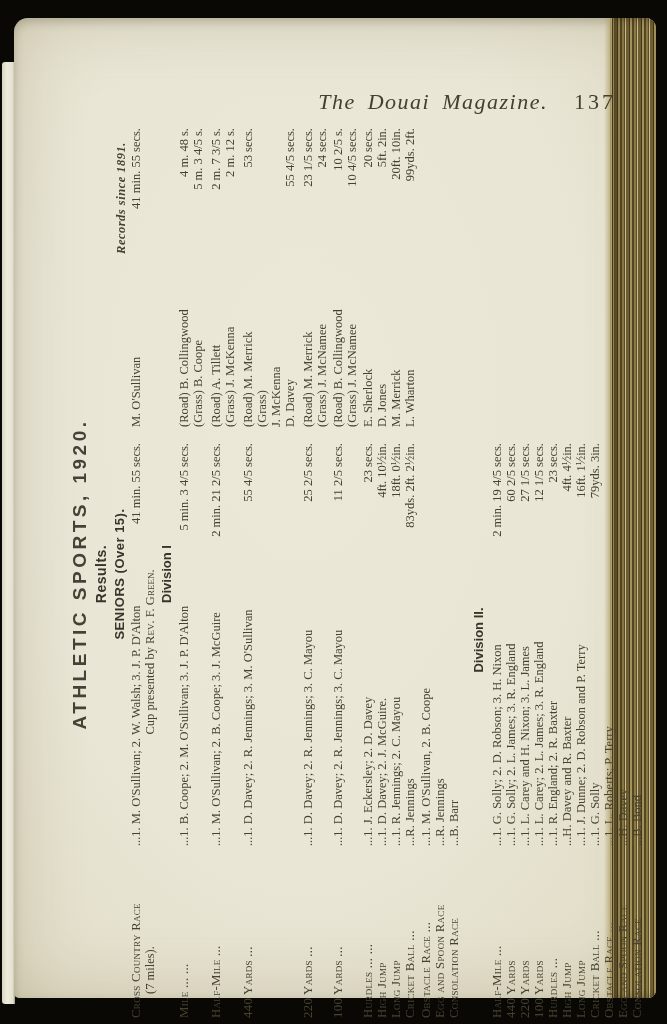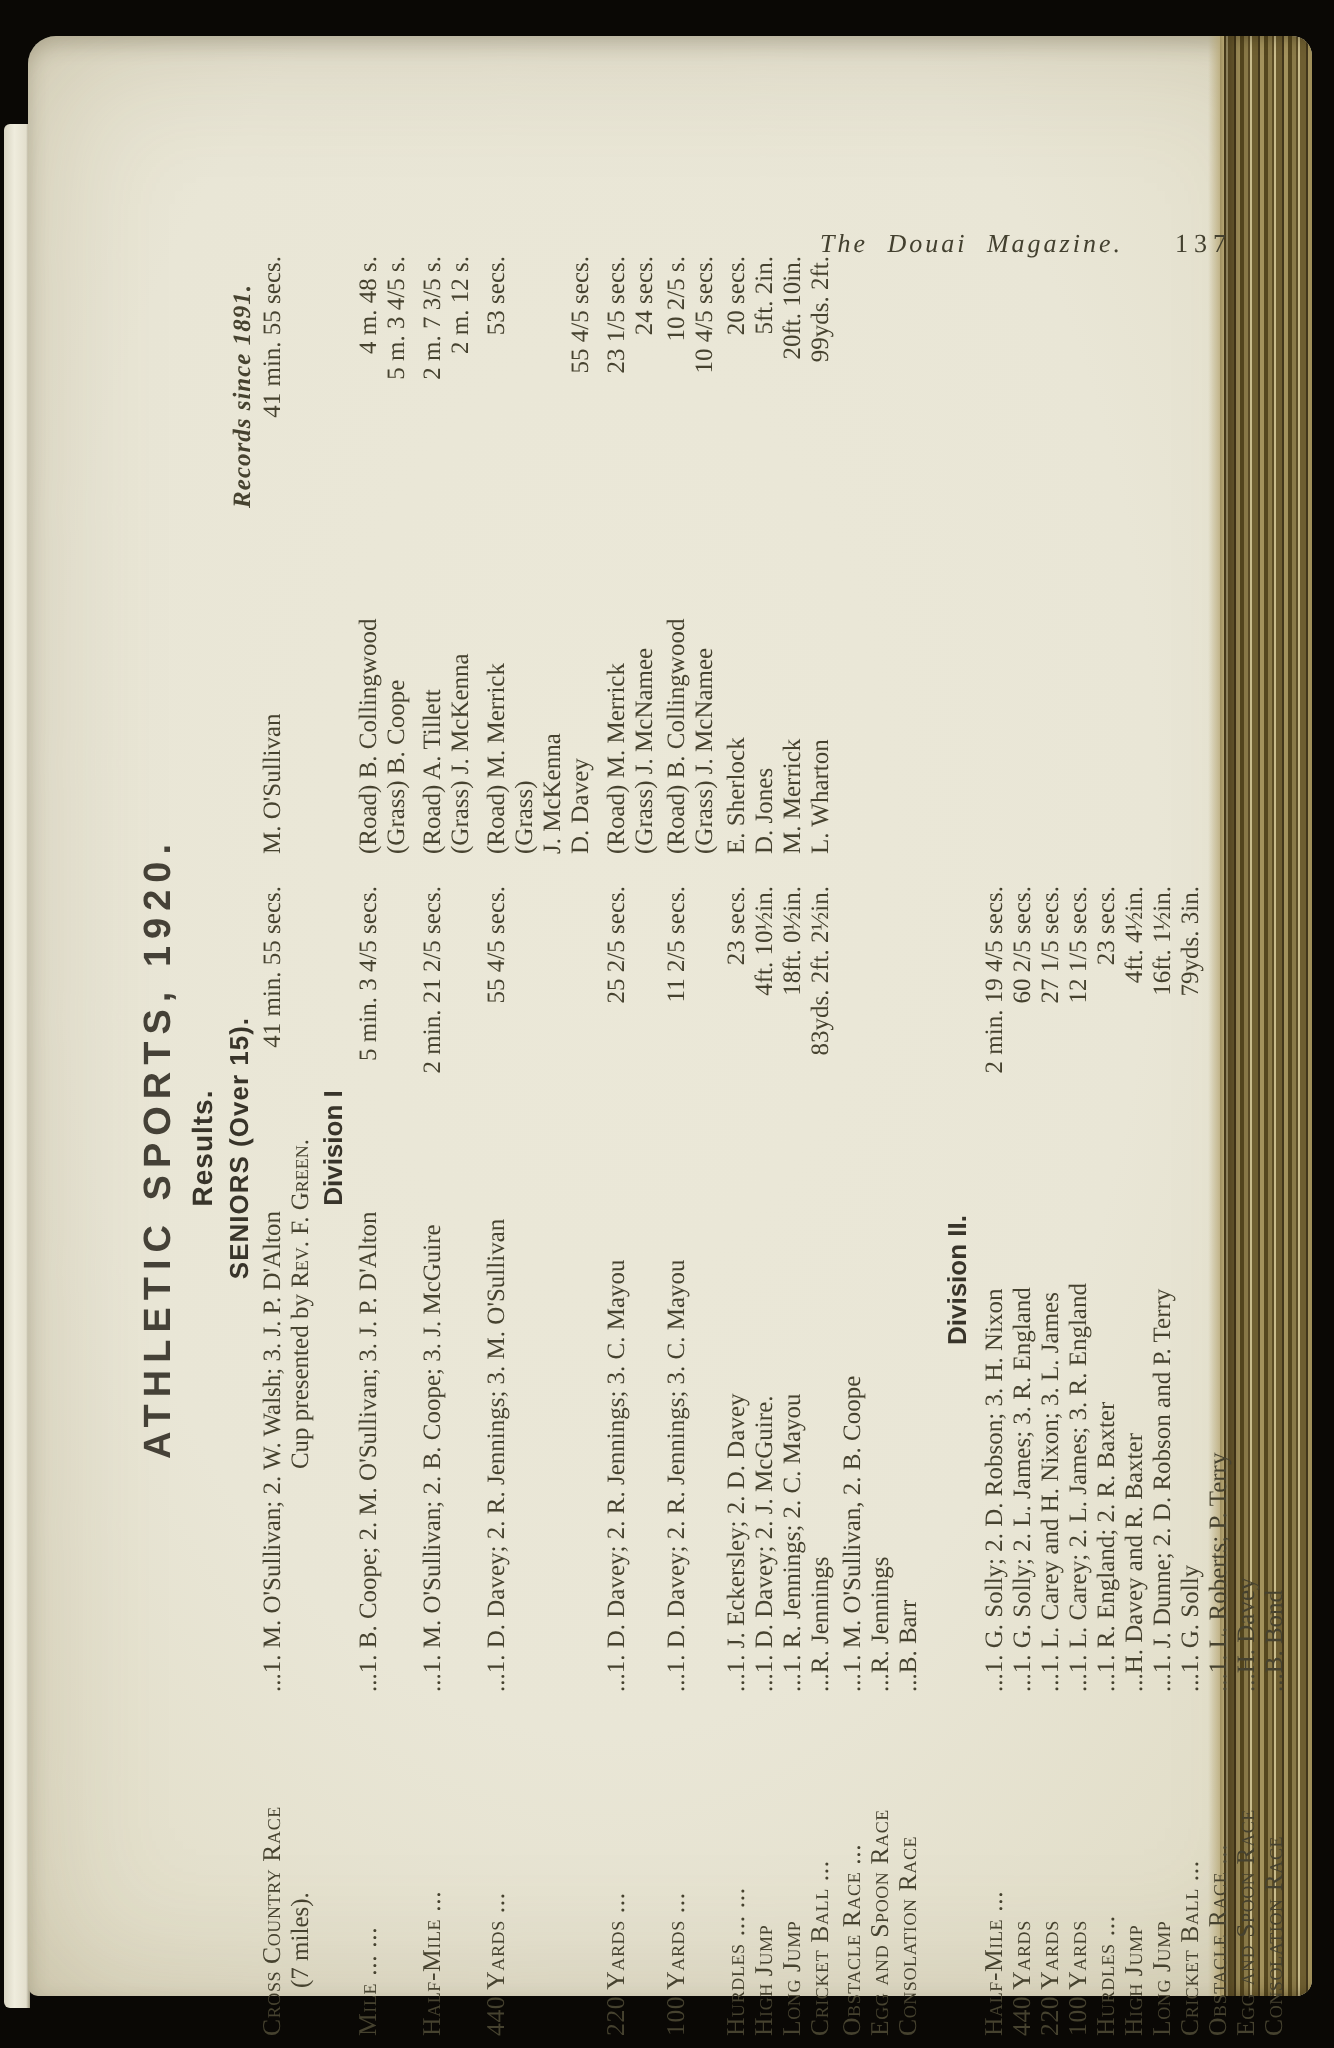--- a/index.html
+++ b/index.html
@@ -18,22 +18,22 @@
   #edge-stack{position:absolute;right:0;top:0;width:46px;height:100%;
               border-radius:0 10px 8px 0;
               background:
                 repeating-linear-gradient(90deg,
                   #8a7a48 0 2px,#5c4d26 2px 3px,#c9bc8c 3px 4px,#6e5e31 4px 7px,
                   #43371b 7px 8px,#a3925c 8px 10px,#55471f 10px 12px);
               box-shadow:inset 6px 0 8px rgba(40,30,10,.5);}
   #edge-stack-inner{position:absolute;left:-6px;top:0;width:8px;height:100%;
               background:linear-gradient(90deg,rgba(120,100,55,0),#b5a572);}
   
-  #running-head{position:absolute;top:96px;right:40px;color:#43402f;
-                font-size:13px;letter-spacing:1.5px;word-spacing:5px;white-space:nowrap;margin-left:29px;}
+  #running-head{position:absolute;top:71px;right:40px;color:#43402f;
+                font-size:22px;letter-spacing:1.5px;word-spacing:5px;white-space:nowrap;margin-left:29px;}
   #running-head .mag{font-style:italic;}
   #running-head .pageno{font-style:normal;margin-left:26px;letter-spacing:3px;}
   
   #rot{position:absolute;left:52px;top:1002px;width:892px;height:542px;
        transform:rotate(-90deg);transform-origin:0 0;
        color:#46422f;font-size:12.5px;line-height:14px;}
   .t-title{font-family:"Liberation Sans",sans-serif;font-weight:bold;color:#38342a;
            font-size:19px;line-height:24px;letter-spacing:3.5px;text-align:center;padding-top:2px;}
   .t-sub{font-family:"Liberation Sans",sans-serif;font-weight:bold;color:#38342a;
          font-size:14px;line-height:19px;text-align:center;letter-spacing:.5px;}

